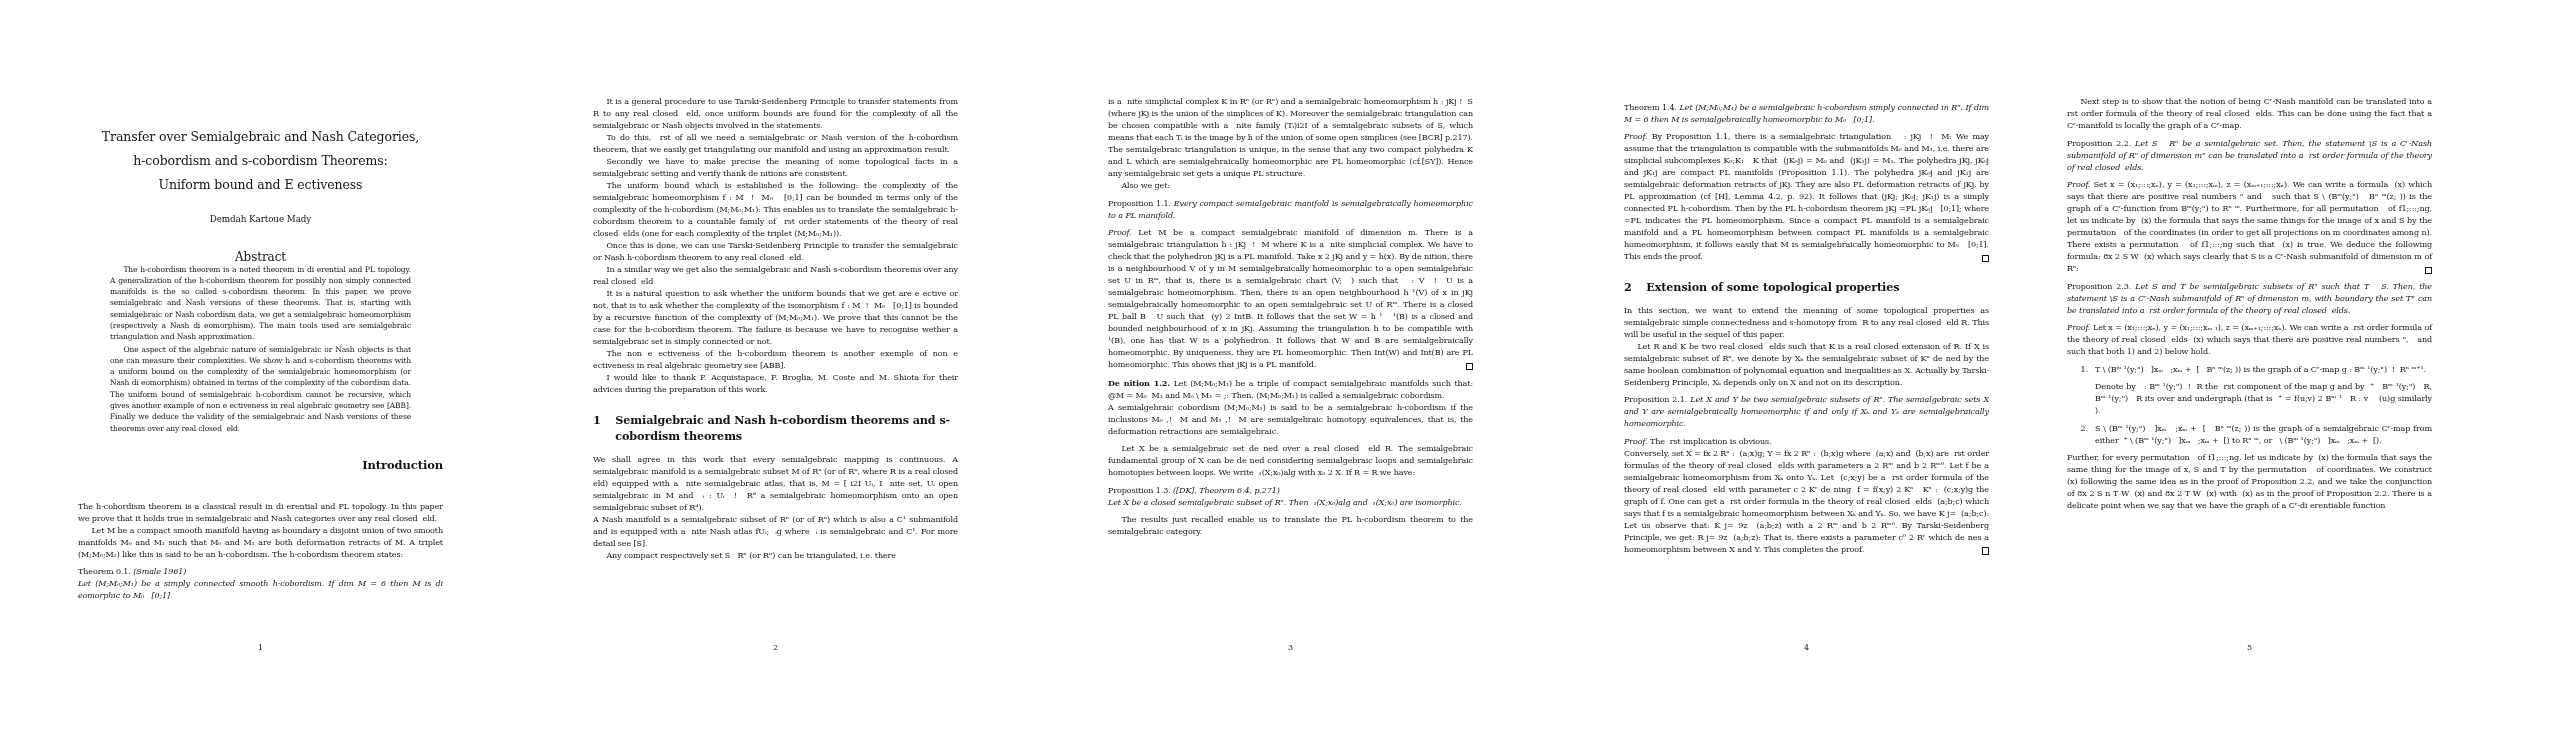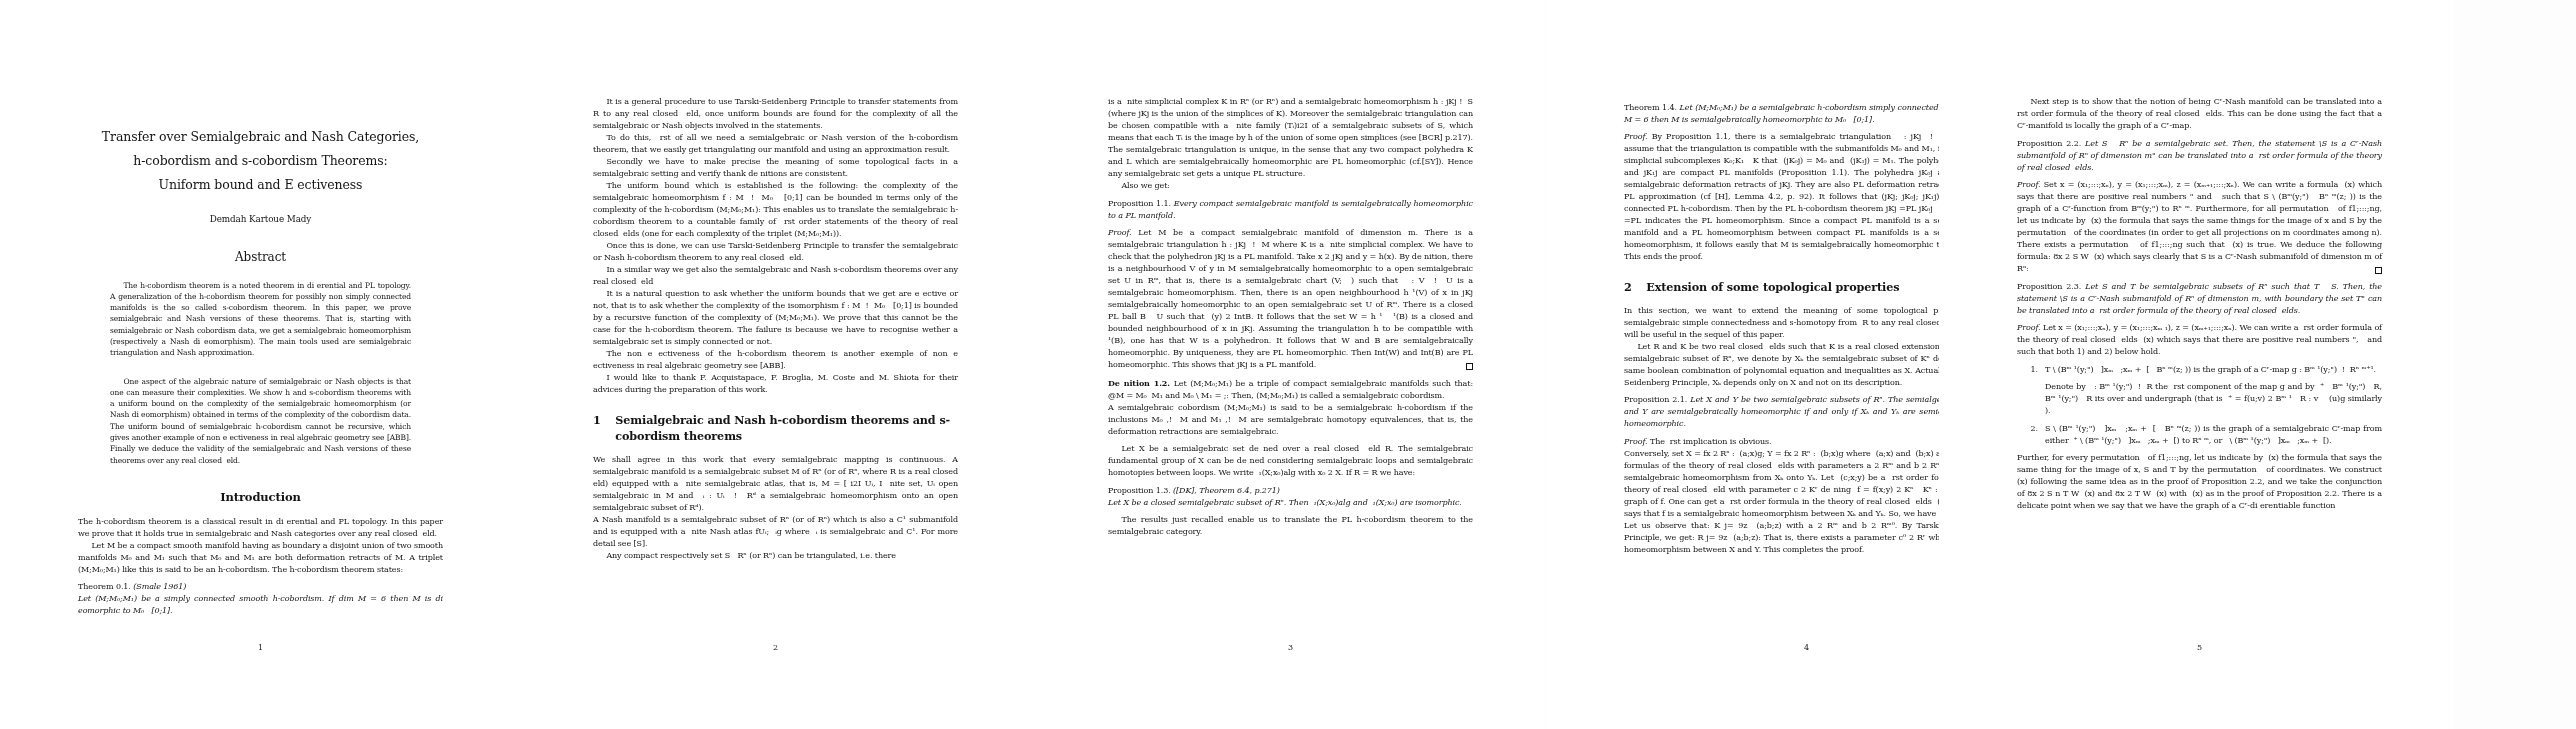--- a/index.html
+++ b/index.html
@@ -15,22 +15,22 @@
     position:absolute;left:78px;width:365px;top:96px;
     font-size:8px;line-height:12px;text-align:justify;
     letter-spacing:-0.1px;
   }
   .page.p1 .col{top:0;}
   .blk{margin:0;white-space:pre-wrap;}
   
   .blk.title{margin-top:125px;font-size:12.5px;line-height:24px;text-align:center;white-space:normal;}
   .blk.author{margin-top:16px;text-align:center;font-size:8.8px;}
   .blk.abshead{margin-top:25.5px;text-align:center;font-size:12px;}
-  .blk.abs{margin:17px 32px 0;font-size:7.5px;line-height:11.3px;text-indent:13.4px;}
-  .blk.head{margin:24px 0 11px;font-size:11.5px;font-weight:bold;text-align:center;line-height:14.6px;}
+  .blk.abs{margin:1px 32px 0;font-size:7.5px;line-height:11.3px;text-indent:13.4px;}
+  .blk.head{margin:24px 0 28px;font-size:11.5px;font-weight:bold;text-align:right;line-height:14.6px;}
   
   .blk.para{text-indent:13.4px;}
   .blk.para0{}
   .blk.thm{margin:5.5px 0;font-style:italic;}
   .blk.thm .lbl{font-style:normal;font-weight:normal;}
   .blk.def{margin:5.5px 0;}
   .blk.def .lbl{font-weight:bold;}
   .blk.proof{margin:3px 0;}
   .blk.proof .lbl{font-style:italic;}
   .blk.section{margin:16px 0 9.7px;font-size:11.2px;font-weight:bold;line-height:16px;display:flex;gap:14.6px;text-align:left;white-space:pre-wrap;}
@@ -113,21 +113,21 @@
         <div class="blk proof"><span class="lbl">Proof.</span> <span class="txt">By Proposition 1.1, there is a semialgebraic triangulation   : jKj  !  M: We may assume that the triangulation is compatible with the submanifolds M₀ and M₁, i.e. there are simplicial subcomplexes K₀;K₁   K that  (jK₀j) = M₀ and  (jK₁j) = M₁. The polyhedra jKj, jK₀j and jK₁j are compact PL manifolds (Proposition 1.1). The polyhedra jK₀j and jK₁j are semialgebraic deformation retracts of jKj. They are also PL deformation retracts of jKj, by PL approximation (cf [H], Lemma 4.2, p. 92). It follows that (jKj; jK₀j; jK₁j) is a simply connected PL h-cobordism. Then by the PL h-cobordism theorem jKj =PL jK₀j   [0;1]; where =PL indicates the PL homeomorphism. Since a compact PL manifold is a semialgebraic manifold and a PL homeomorphism between compact PL manifolds is a semialgebraic homeomorphism, it follows easily that M is semialgebraically homeomorphic to M₀   [0;1]. This ends the proof.</span><span class="qed"></span></div>
         <div class="blk section"><span class="num">2</span><span class="txt">Extension of some topological properties</span></div>
         <div class="blk para0"><span class="txt">In this section, we want to extend the meaning of some topological properties as semialgebraic simple connectedness and s-homotopy from  R to any real closed  eld R. This will be useful in the sequel of this paper.</span></div>
         <div class="blk para"><span class="txt">Let R and K be two real closed  elds such that K is a real closed extension of R. If X is semialgebraic subset of Rⁿ, we denote by Xₖ the semialgebraic subset of Kⁿ de ned by the same boolean combination of polynomial equation and inequalities as X. Actually by Tarski-Seidenberg Principle, Xₖ depends only on X and not on its description.</span></div>
         <div class="blk thm"><span class="lbl">Proposition 2.1.</span> <span class="txt">Let X and Y be two semialgebraic subsets of Rⁿ. The semialgebraic sets X and Y are semialgebraically homeomorphic if and only if Xₖ and Yₖ are semialgebraically homeomorphic.</span></div>
         <div class="blk proof"><span class="lbl">Proof.</span> <span class="txt">The  rst implication is obvious.
 Conversely, set X = fx 2 Rⁿ :  (a;x)g; Y = fx 2 Rⁿ :  (b;x)g where  (a;x) and  (b;x) are  rst order formulas of the theory of real closed  elds with parameters a 2 Rᵐ and b 2 Rᵐ⁰. Let f be a semialgebraic homeomorphism from Xₖ onto Yₖ. Let  (c;x;y) be a  rst order formula of the theory of real closed  eld with parameter c 2 Kʳ de ning  f = f(x;y) 2 Kⁿ   Kⁿ :  (c;x;y)g the graph of f. One can get a  rst order formula in the theory of real closed  elds  (a;b;c) which says that f is a semialgebraic homeomorphism between Xₖ and Yₖ. So, we have K j=  (a;b;c): Let us observe that: K j= 9z  (a;b;z) with a 2 Rᵐ and b 2 Rᵐ⁰. By Tarski-Seidenberg Principle, we get: R j= 9z  (a;b;z): That is, there exists a parameter c⁰ 2 Rʳ which de nes a homeomorphism between X and Y. This completes the proof.</span><span class="qed"></span></div>
       </div>
     <div class="pagenum">4</div>
   </div>
-  <div class="page" style="left:1939px">
+  <div class="page" style="left:1989px">
     <div class="col">
         <div class="blk para"><span class="txt">Next step is to show that the notion of being Cʳ-Nash manifold can be translated into a  rst order formula of the theory of real closed  elds. This can be done using the fact that a Cʳ-manifold is locally the graph of a Cʳ-map.</span></div>
         <div class="blk thm"><span class="lbl">Proposition 2.2.</span> <span class="txt">Let S   Rⁿ be a semialgebraic set. Then, the statement \S is a Cʳ-Nash submanifold of Rⁿ of dimension m" can be translated into a  rst order formula of the theory of real closed  elds.</span></div>
         <div class="blk proof"><span class="lbl">Proof.</span> <span class="txt">Set x = (x₁;:::;xₙ), y = (x₁;:::;xₘ), z = (xₘ₊₁;:::;xₙ). We can write a formula  (x) which says that there are positive real numbers " and   such that S \ (Bᵐ(y;")   Bⁿ ᵐ(z; )) is the graph of a Cʳ-function from Bᵐ(y;") to Rⁿ ᵐ. Furthermore, for all permutation   of f1;:::;ng, let us indicate by  (x) the formula that says the same things for the image of x and S by the permutation   of the coordinates (in order to get all projections on m coordinates among n). There exists a permutation   of f1;:::;ng such that  (x) is true. We deduce the following formula: 8x 2 S W  (x) which says clearly that S is a Cʳ-Nash submanifold of dimension m of Rⁿ:</span><span class="qed"></span></div>
         <div class="blk thm"><span class="lbl">Proposition 2.3.</span> <span class="txt">Let S and T be semialgebraic subsets of Rⁿ such that T   S. Then, the statement \S is a Cʳ-Nash submanifold of Rⁿ of dimension m, with boundary the set T" can be translated into a  rst order formula of the theory of real closed  elds.</span></div>
         <div class="blk proof"><span class="lbl">Proof.</span> <span class="txt">Let x = (x₁;:::;xₙ), y = (x₁;:::;xₘ ₁), z = (xₘ₊₁;:::;xₙ). We can write a  rst order formula of the theory of real closed  elds  (x) which says that there are positive real numbers ",   and   such that both 1) and 2) below hold.</span></div>
         <div class="blk item"><span class="num">1.</span><span class="txt">T \ (Bᵐ ¹(y;")   ]xₘ   ;xₘ +  [   Bⁿ ᵐ(z; )) is the graph of a Cʳ-map g : Bᵐ ¹(y;")  !  Rⁿ ᵐ⁺¹.</span></div>
         <div class="blk subpara"><span class="txt">Denote by   : Bᵐ ¹(y;")  !  R the  rst component of the map g and by  ⁺   Bᵐ ¹(y;")   R,     Bᵐ ¹(y;")   R its over and undergraph (that is  ⁺ = f(u;v) 2 Bᵐ ¹   R : v    (u)g similarly   ).</span></div>
         <div class="blk item"><span class="num">2.</span><span class="txt">S \ (Bᵐ ¹(y;")   ]xₘ   ;xₘ +  [   Bⁿ ᵐ(z; )) is the graph of a semialgebraic Cʳ-map from either  ⁺ \ (Bᵐ ¹(y;")   ]xₘ   ;xₘ +  [) to Rⁿ ᵐ, or   \ (Bᵐ ¹(y;")   ]xₘ   ;xₘ +  [).</span></div>
         <div class="blk para0"><span class="txt">Further, for every permutation   of f1;:::;ng, let us indicate by  (x) the formula that says the same thing for the image of x, S and T by the permutation   of coordinates. We construct  (x) following the same idea as in the proof of Proposition 2.2, and we take the conjunction of 8x 2 S n T W  (x) and 8x 2 T W  (x) with  (x) as in the proof of Proposition 2.2. There is a delicate point when we say that we have the graph of a Cʳ-di erentiable function</span></div>

